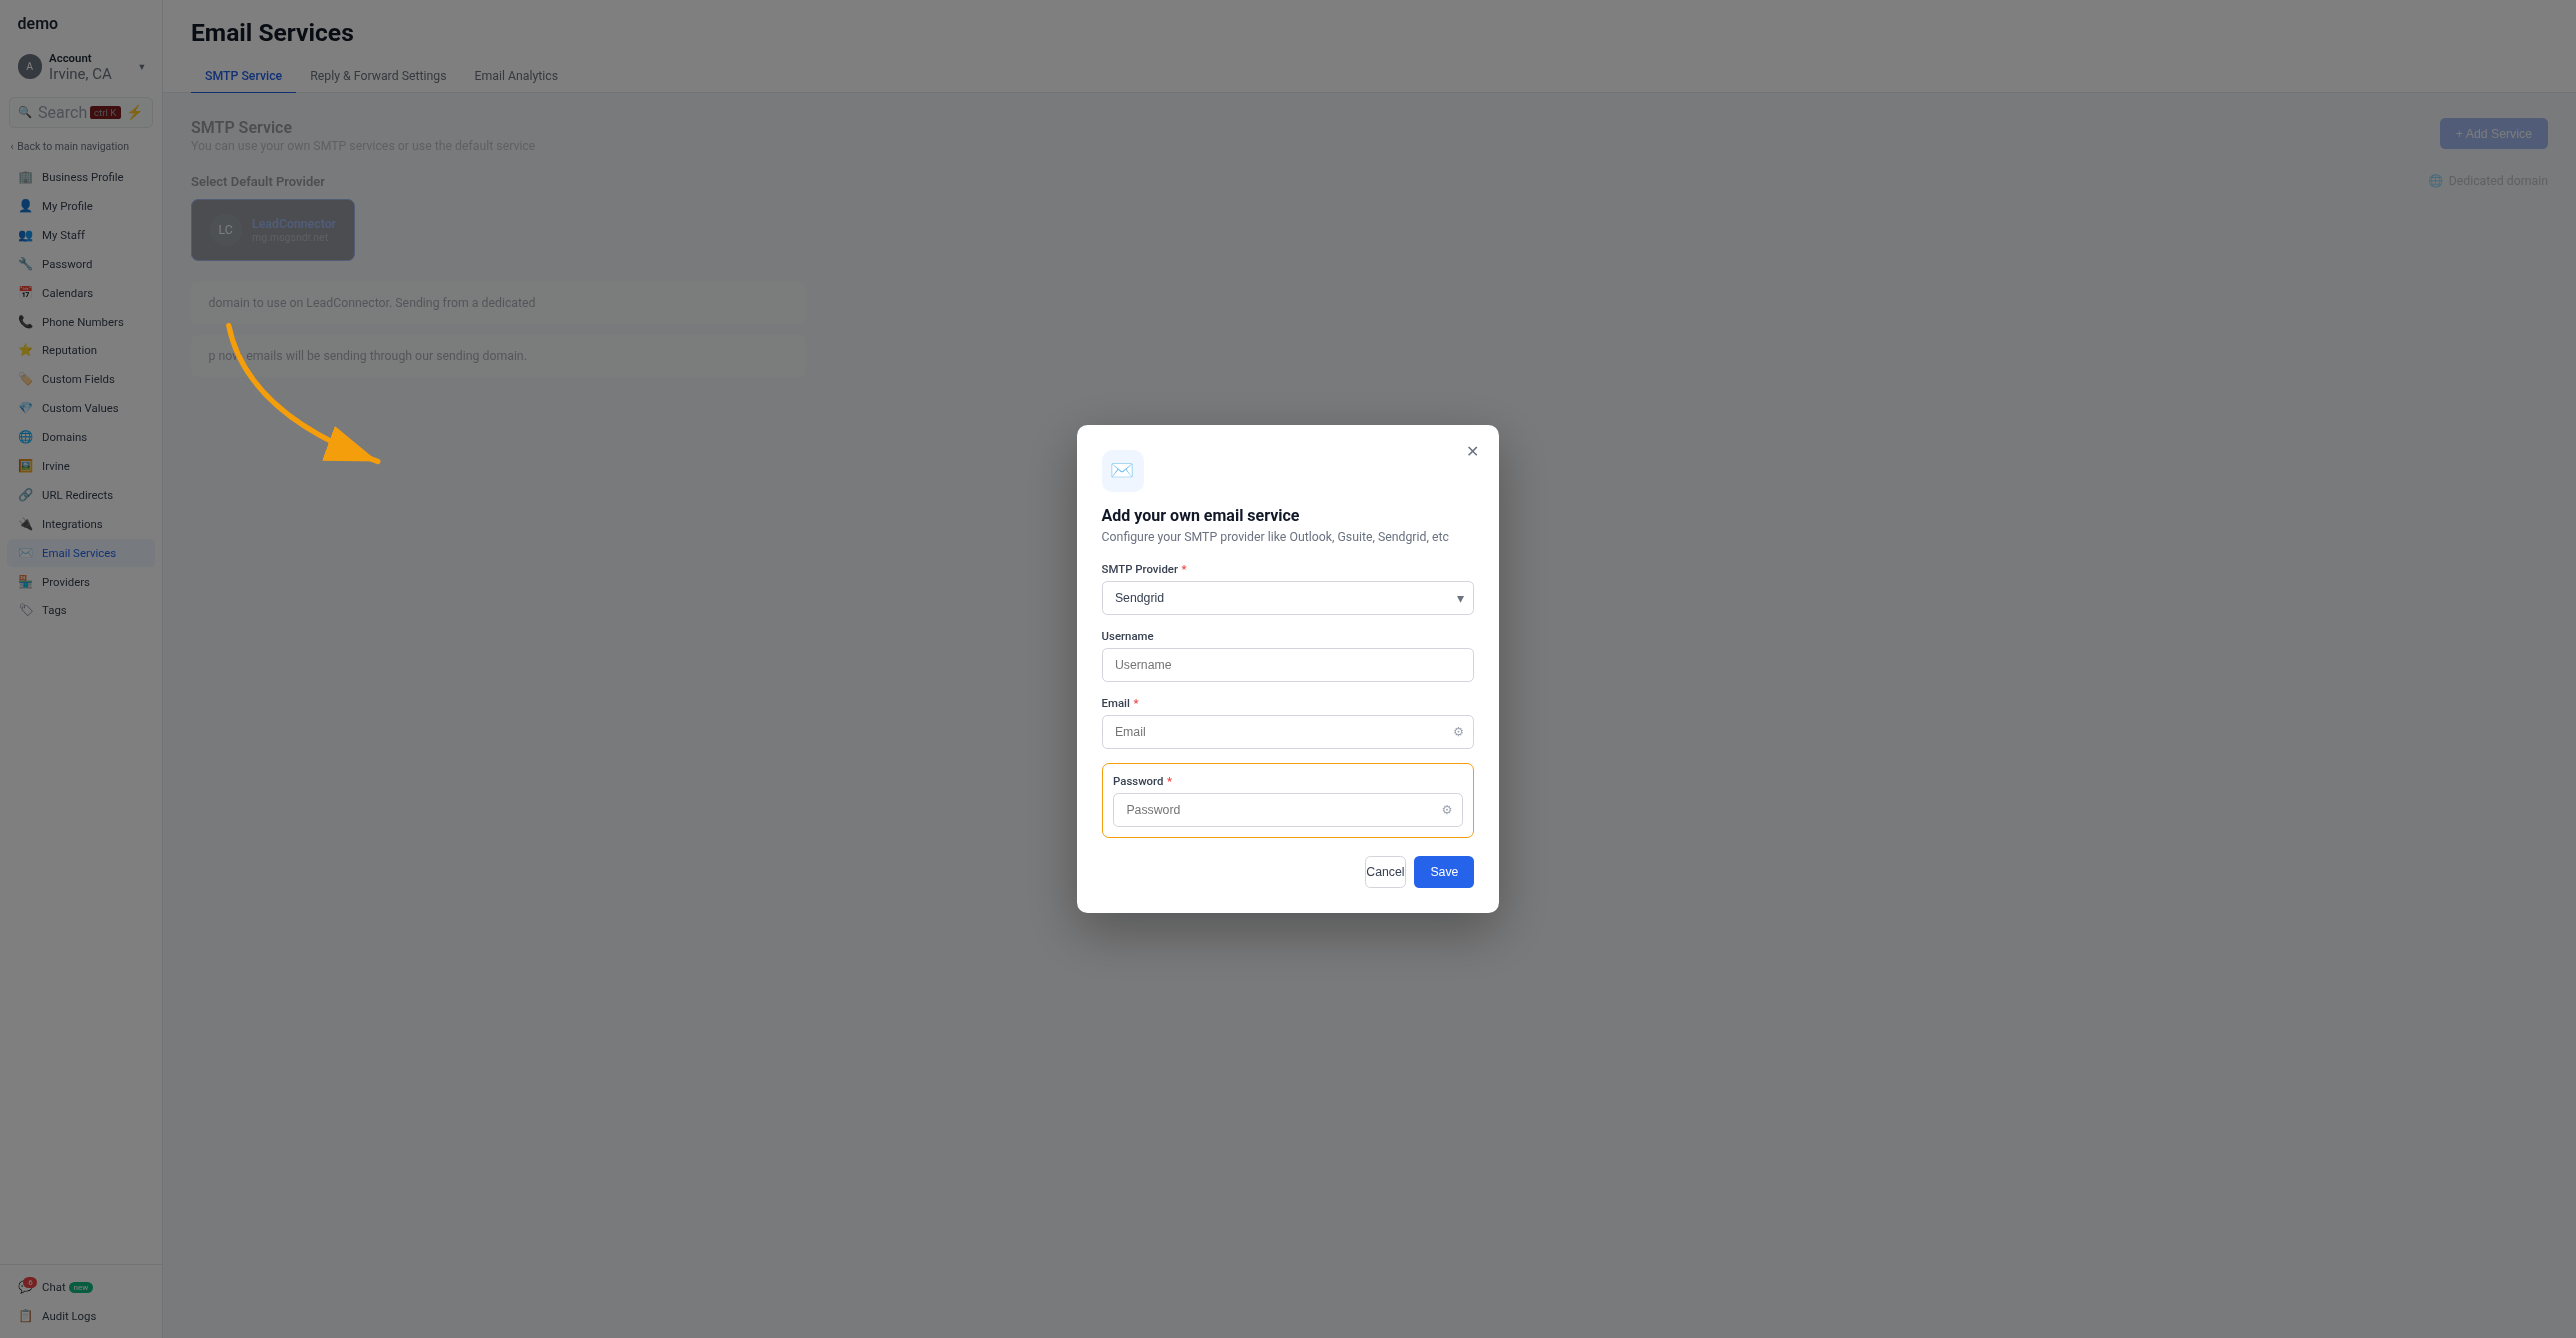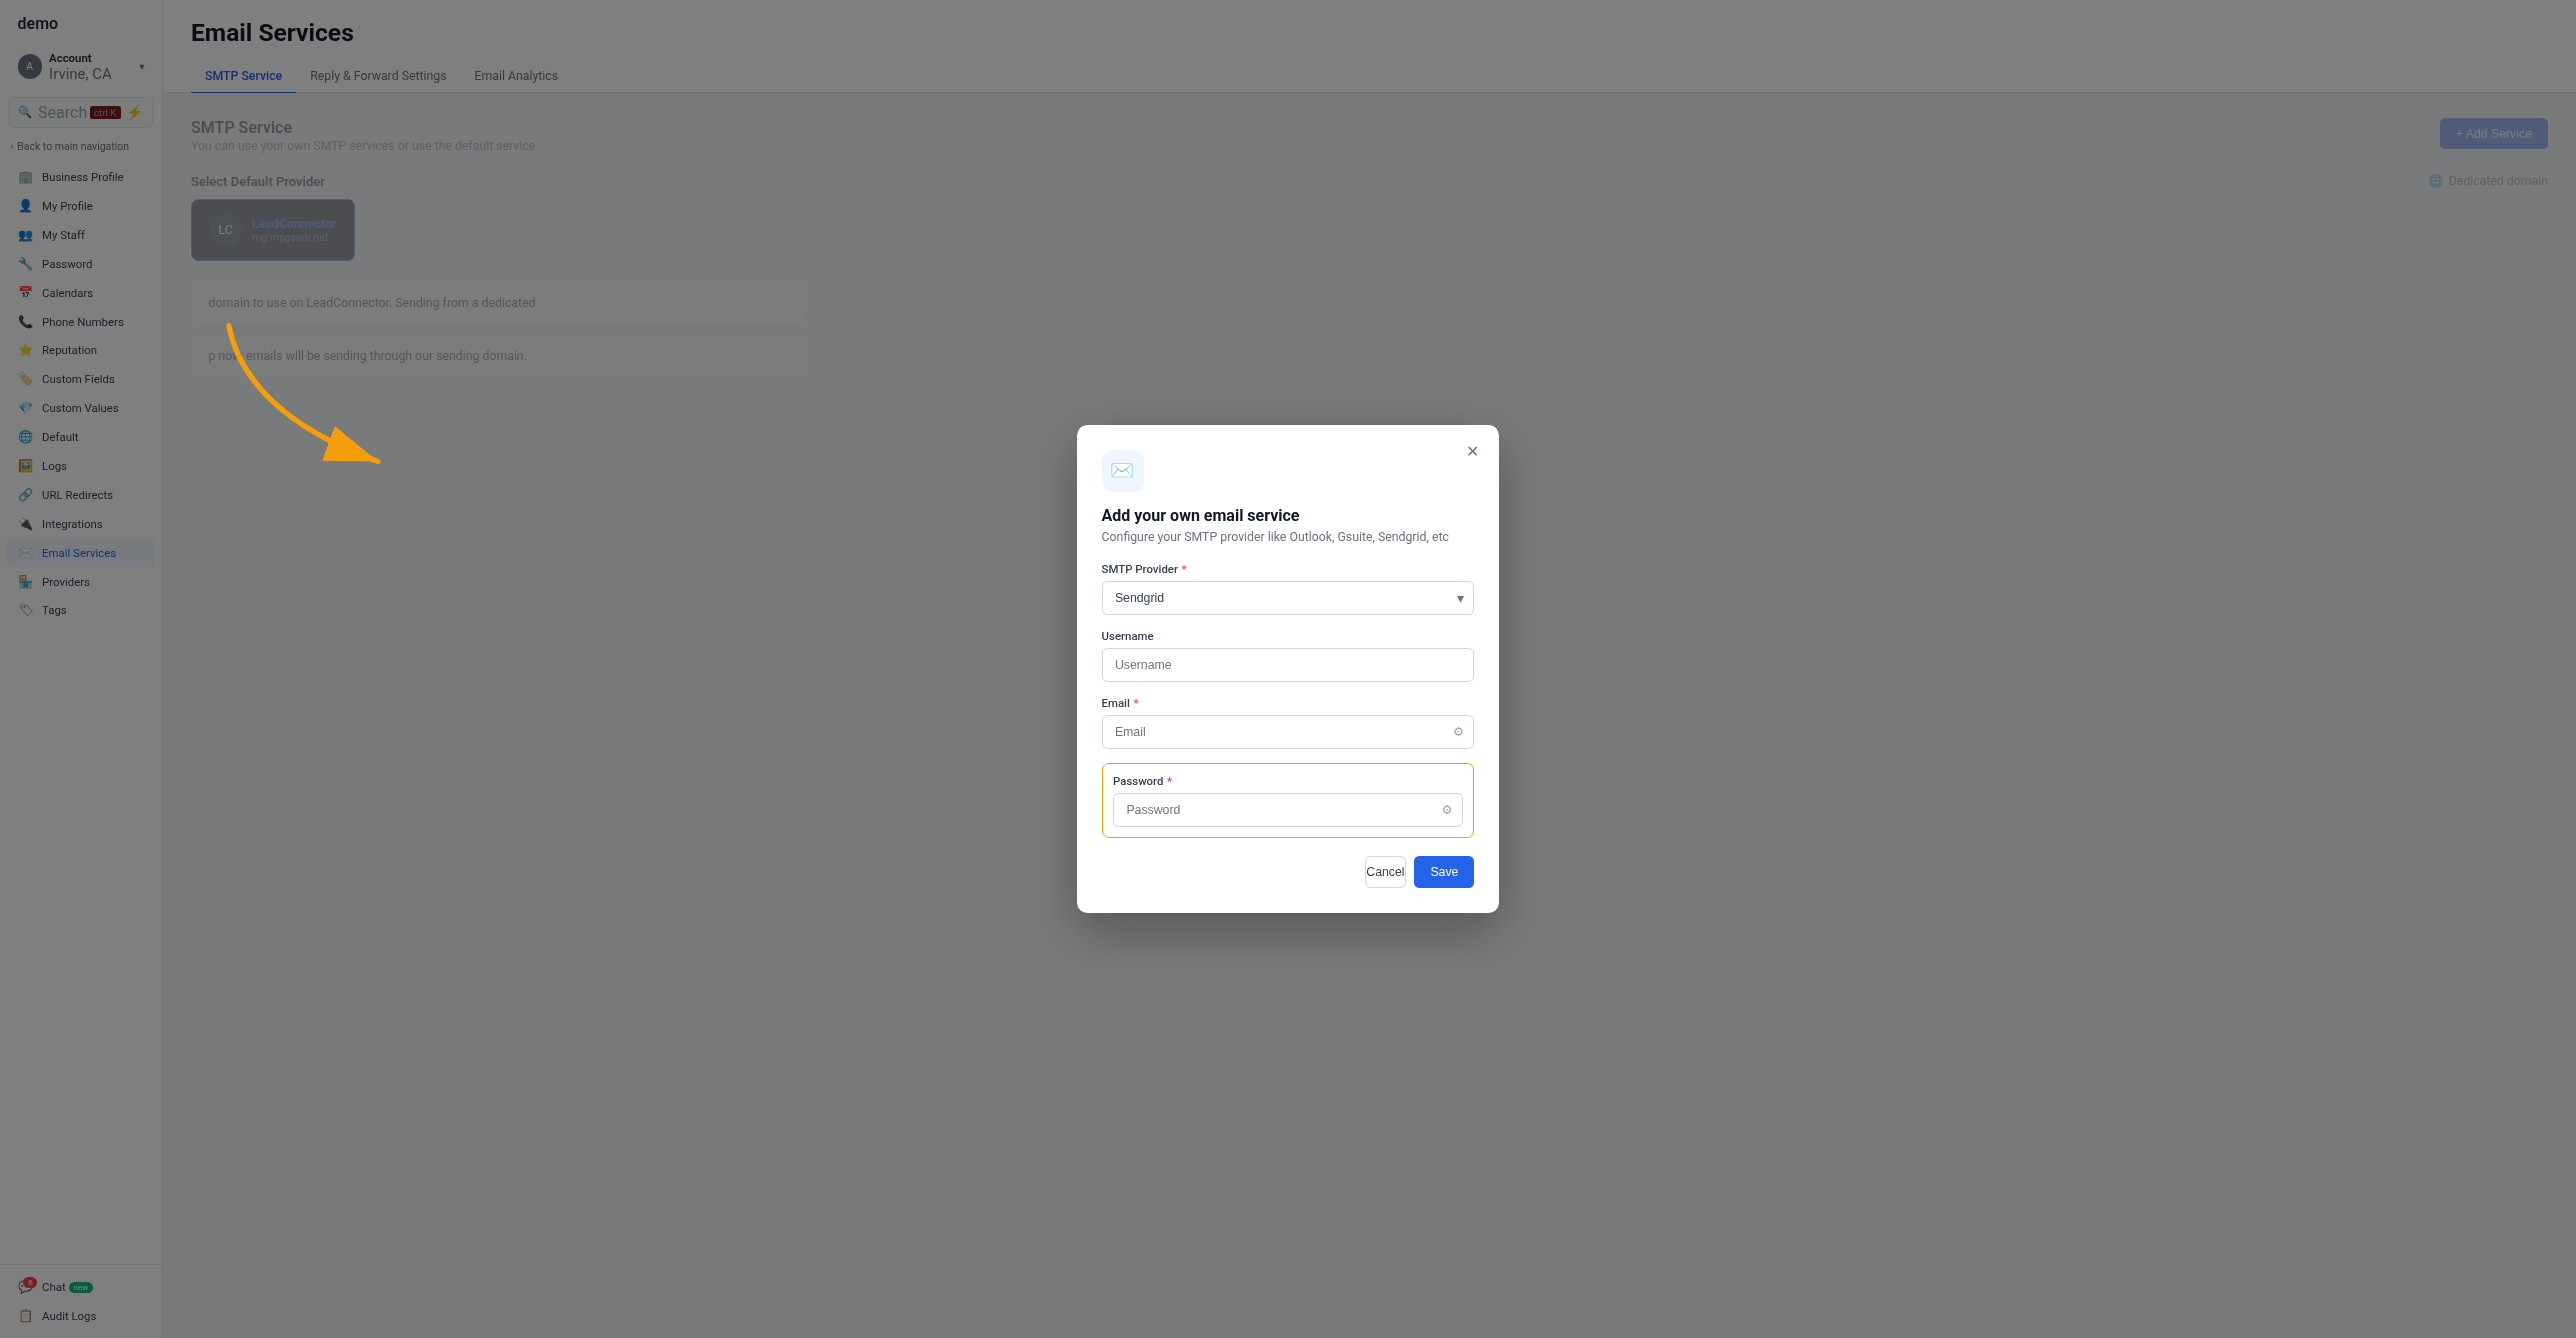--- a/index.html
+++ b/index.html
@@ -428,25 +428,25 @@
     <div class="nav-item">
       <span class="nav-item-icon">🏷️</span>
       <span>Custom Fields</span>
     </div>
     <div class="nav-item">
       <span class="nav-item-icon">💎</span>
       <span>Custom Values</span>
     </div>
     <div class="nav-item">
       <span class="nav-item-icon">🌐</span>
-      <span>Default</span>
+      <span>Domains</span>
     </div>
     <div class="nav-item">
       <span class="nav-item-icon">🖼️</span>
-      <span>Logs</span>
+      <span>Irvine</span>
     </div>
     <div class="nav-item">
       <span class="nav-item-icon">🔗</span>
       <span>URL Redirects</span>
     </div>
     <div class="nav-item">
       <span class="nav-item-icon">🔌</span>
       <span>Integrations</span>
     </div>
     <div class="nav-item active">

